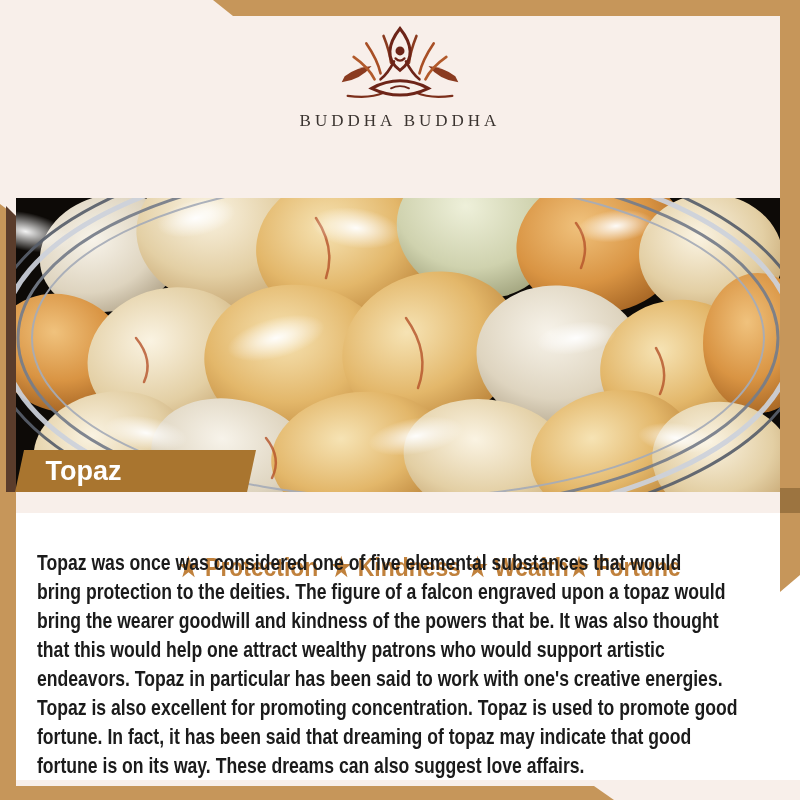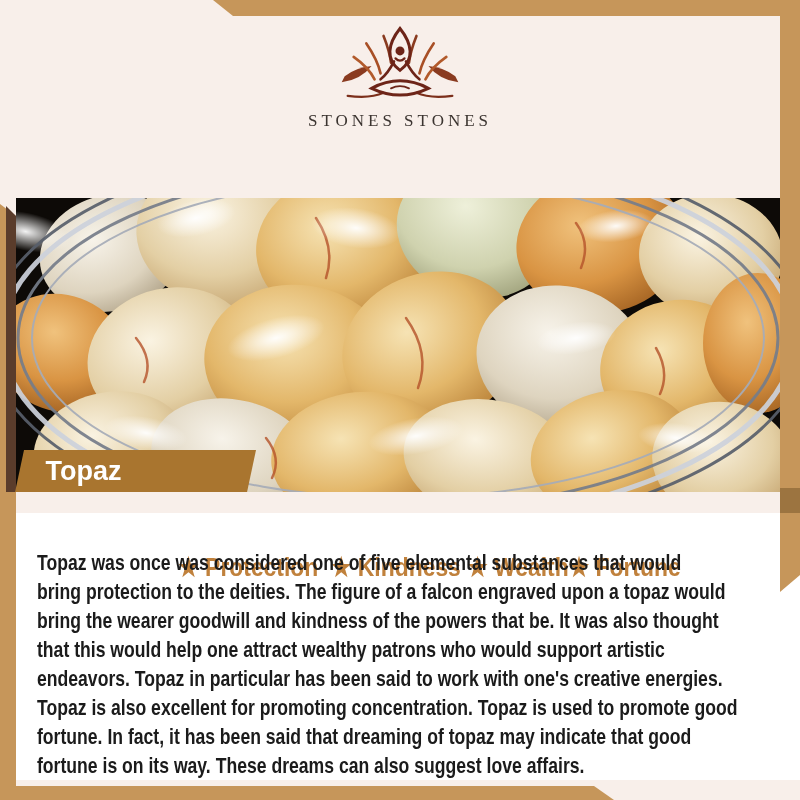--- a/index.html
+++ b/index.html
@@ -81,21 +81,21 @@
         <circle cx="100" cy="36" r="6" fill="#6d2418" stroke="none"></circle>
         <path d="M94,46 Q100,52 106,46" stroke="#6d2418" stroke-width="3"></path>
         <path d="M92,50 Q84,66 74,74" stroke="#6d2418" stroke-width="3.5"></path>
         <path d="M108,50 Q116,66 126,74" stroke="#6d2418" stroke-width="3.5"></path>
 
         <path d="M62,86 Q100,66 138,86 Q100,104 62,86 Z" stroke="#6d2418" stroke-width="4"></path>
         <path d="M88,86 Q100,80 112,86" stroke="#6d2418" stroke-width="2.5"></path>
       </g>
     </svg>
   </div>
-  <div class="brand-name">STONES STONES</div>
+  <div class="brand-name">BUDDHA BUDDHA</div>
 
 
   <div class="photo">
     <svg width="764" height="294" viewBox="0 0 764 294">
       <defs>
         <radialGradient id="rg1" cx="40%" cy="35%" r="75%">
           <stop offset="0%" stop-color="#faf3e2"></stop>
             <stop offset="60%" stop-color="#e3cfa4"></stop>
             <stop offset="100%" stop-color="#c2a06a"></stop>
         </radialGradient>

